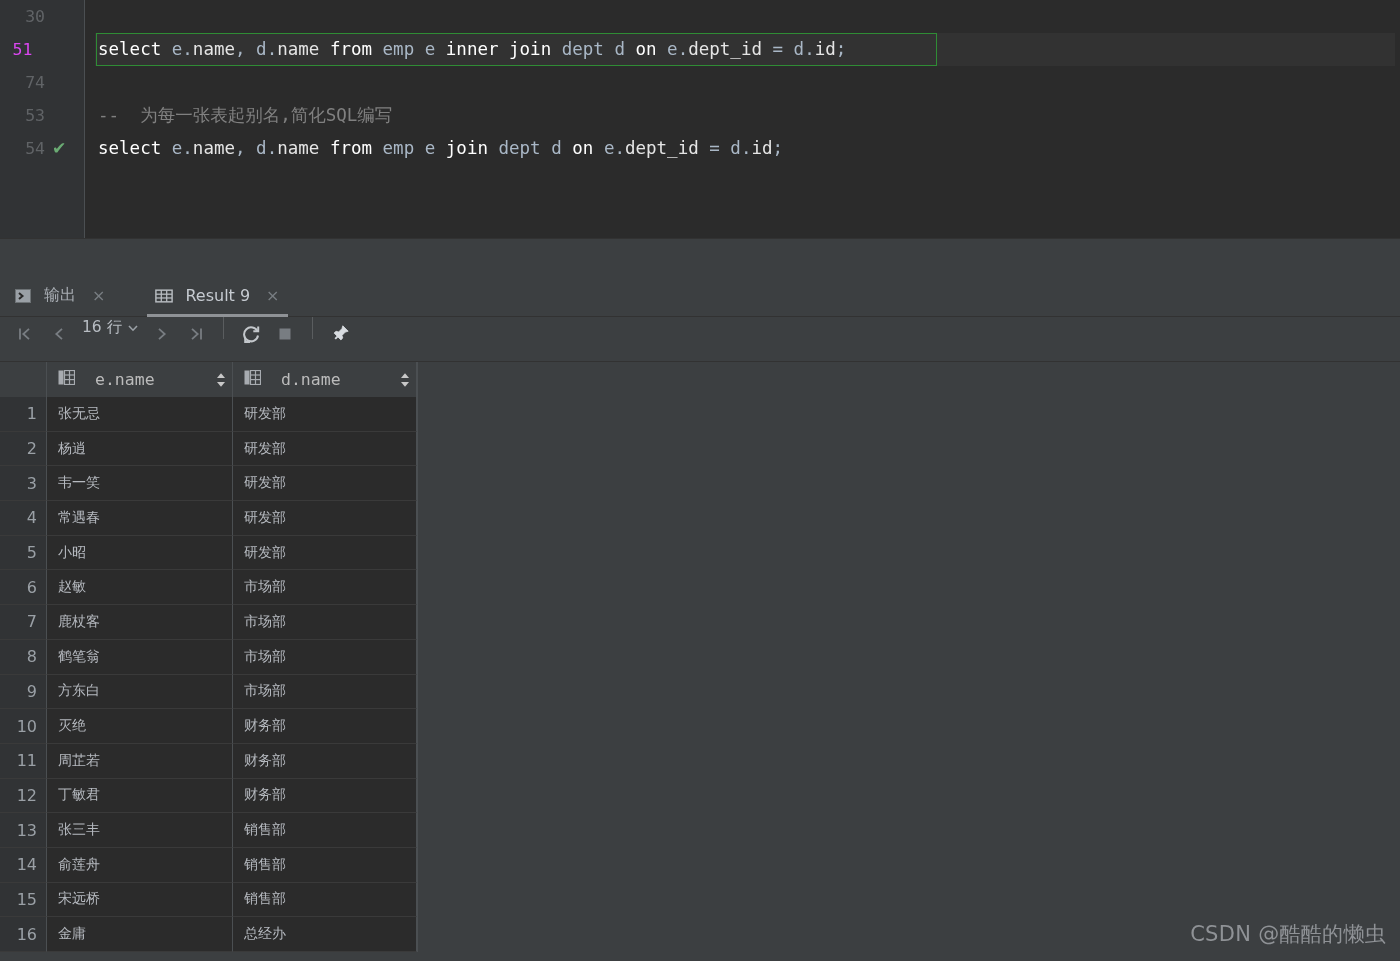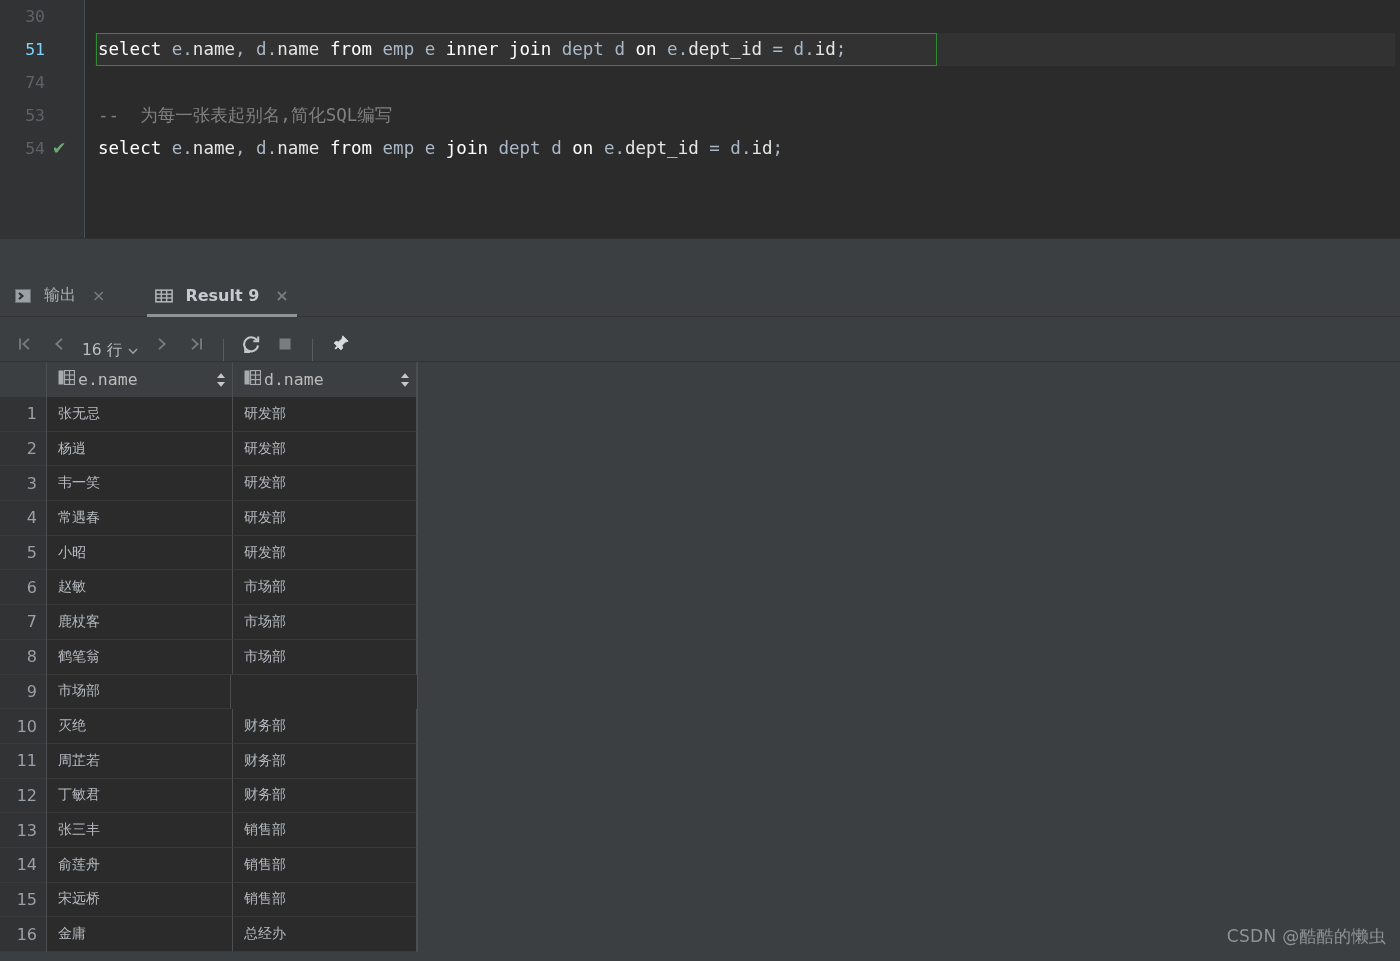--- a/index.html
+++ b/index.html
@@ -19,21 +19,21 @@
   .gutter {
     position: absolute; left: 0; top: 0; width: 85px; height: 238px;
     background: #313335;
     border-right: 1px solid #4b4f52;
   }
   .ln {
     position: absolute; left: 0; width: 45px; text-align: right;
     font-family: "DejaVu Sans Mono", "Liberation Mono", monospace;
     font-size: 16.5px; color: #606366; line-height: 33px; height: 33px;
   }
-  .ln.active { color: #7dd3fc; }
+  .ln.active { color: #d946ef; text-align: center; }
   .gutter-check {
     position: absolute; left: 48px; width: 22px; height: 33px;
     line-height: 33px; text-align: center;
     color: #6aab73; font-size: 17px; font-weight: bold;
   }
   .code-area {
     position: absolute; left: 86px; top: 0; right: 0; height: 238px;
   }
   .cline {
     position: absolute; left: 0; height: 33px; line-height: 33px;
@@ -91,21 +91,21 @@
     content: ""; position: absolute; left: 6px; right: 6px; bottom: 0;
     height: 3px; background: #8f9296;
   }
   .tab-close {
     font-size: 16px; color: #787d82; line-height: 1; padding: 0 4px;
   }
   .tab-ico { display: inline-flex; width: 18px; height: 18px; }
 
   
   .toolbar {
-    height: 45px; display: flex; align-items: flex-end;
+    height: 45px; display: flex; align-items: flex-start;
     padding-left: 8px; gap: 0px;
     border-bottom: 1px solid #323232;
     background: #3c3f41;
   }
   .tb-btn {
     width: 34px; height: 34px; display: flex; align-items: center; justify-content: center;
     color: #787d82;
   }
   .tb-rows {
     display: flex; align-items: center; gap: 5px;
@@ -121,21 +121,21 @@
   .grid-header {
     display: flex; height: 35px; background: #3c3f41;
     border-bottom: 1px solid #4b4f52;
   }
   .gh-corner {
     width: 47px; height: 35px; border-right: 1px solid #4b4f52;
     background: #3c3f41;
   }
   .gh-cell {
     position: relative; height: 35px; display: flex; align-items: center;
-    gap: 3px; padding: 0 6px 0 11px;
+    gap: 20px; padding: 0 6px 0 11px;
     border-right: 1px solid #4b4f52;
     background: #3c3f41;
     font-size: 16.5px; color: #bbbbbb;
   }
   .gh-cell.c1 { width: 186px; }
   .gh-cell.c2 { width: 184px; }
   .gh-cell .sort-ind { margin-left: auto; color: #c8c8c8; font-size: 9px; line-height: 8px; display:flex; flex-direction:column; }
   .grid-row { display: flex; height: 34.7px; }
   .grid-row .rn {
     width: 47px; display: flex; align-items: center; justify-content: flex-end;
@@ -147,21 +147,21 @@
     display: flex; align-items: center; padding-left: 11px;
     border-right: 1px solid #4b4f52; border-bottom: 1px solid #3a3a3a;
     background: #2b2b2b; color: #b6bac0; font-size: 14px;
   }
   .grid-row .cell.c1 { width: 186px; }
   .grid-row .cell.c2 { width: 184px; text-align: right; }
 
   
   .watermark {
     position: absolute; right: 14px; bottom: 13px;
-    color: #8f9296; font-size: 17px; letter-spacing: 0.3px;
+    color: #8f9296; font-size: 21px; letter-spacing: 0.3px;
   }
 </style>
 </head>
 <body>
 
 <div id="app">
 
   <div class="editor">
     <div class="gutter" id="gutter">
         <div class="ln" style="top: 0px;">30</div>
@@ -191,21 +191,21 @@
         <span class="tab-ico">
           <svg width="18" height="18" viewBox="0 0 18 18">
             <rect x="1.5" y="2.5" width="15" height="13" fill="#9aa0a6" stroke="#6d7275"></rect>
             <path d="M5 6 L8.5 9 L5 12" fill="none" stroke="#2b2b2b" stroke-width="2"></path>
           </svg>
         </span>
         <span class="tab-label">输出</span>
         <span class="tab-close">×</span>
       </div>
 
-      <div class="tab active" style="margin-left:22px;font-weight:bold;">
+      <div class="tab active" style="margin-left:22px;">
         <span class="tab-ico">
           <svg width="20" height="18" viewBox="0 0 20 18">
             <rect x="1" y="2.5" width="18" height="13" fill="none" stroke="#b9bdc2" stroke-width="1.6"></rect>
             <line x1="1" y1="7" x2="19" y2="7" stroke="#b9bdc2" stroke-width="1.4"></line>
             <line x1="1" y1="11.2" x2="19" y2="11.2" stroke="#b9bdc2" stroke-width="1.4"></line>
             <line x1="7" y1="2.5" x2="7" y2="15.5" stroke="#b9bdc2" stroke-width="1.4"></line>
             <line x1="13" y1="2.5" x2="13" y2="15.5" stroke="#b9bdc2" stroke-width="1.4"></line>
           </svg>
         </span>
         <span class="tab-label">Result 9</span>
@@ -340,20 +340,21 @@
             <div class="cell c1">鹿杖客</div>
             <div class="cell c2">市场部</div>
           </div>
           <div class="grid-row">
             <div class="rn">8</div>
             <div class="cell c1">鹤笔翁</div>
             <div class="cell c2">市场部</div>
           </div>
           <div class="grid-row">
             <div class="rn">9</div>
+            <div class="cell c1">方东白</div>
             <div class="cell c2">市场部</div>
           </div>
           <div class="grid-row">
             <div class="rn">10</div>
             <div class="cell c1">灭绝</div>
             <div class="cell c2">财务部</div>
           </div>
           <div class="grid-row">
             <div class="rn">11</div>
             <div class="cell c1">周芷若</div>

